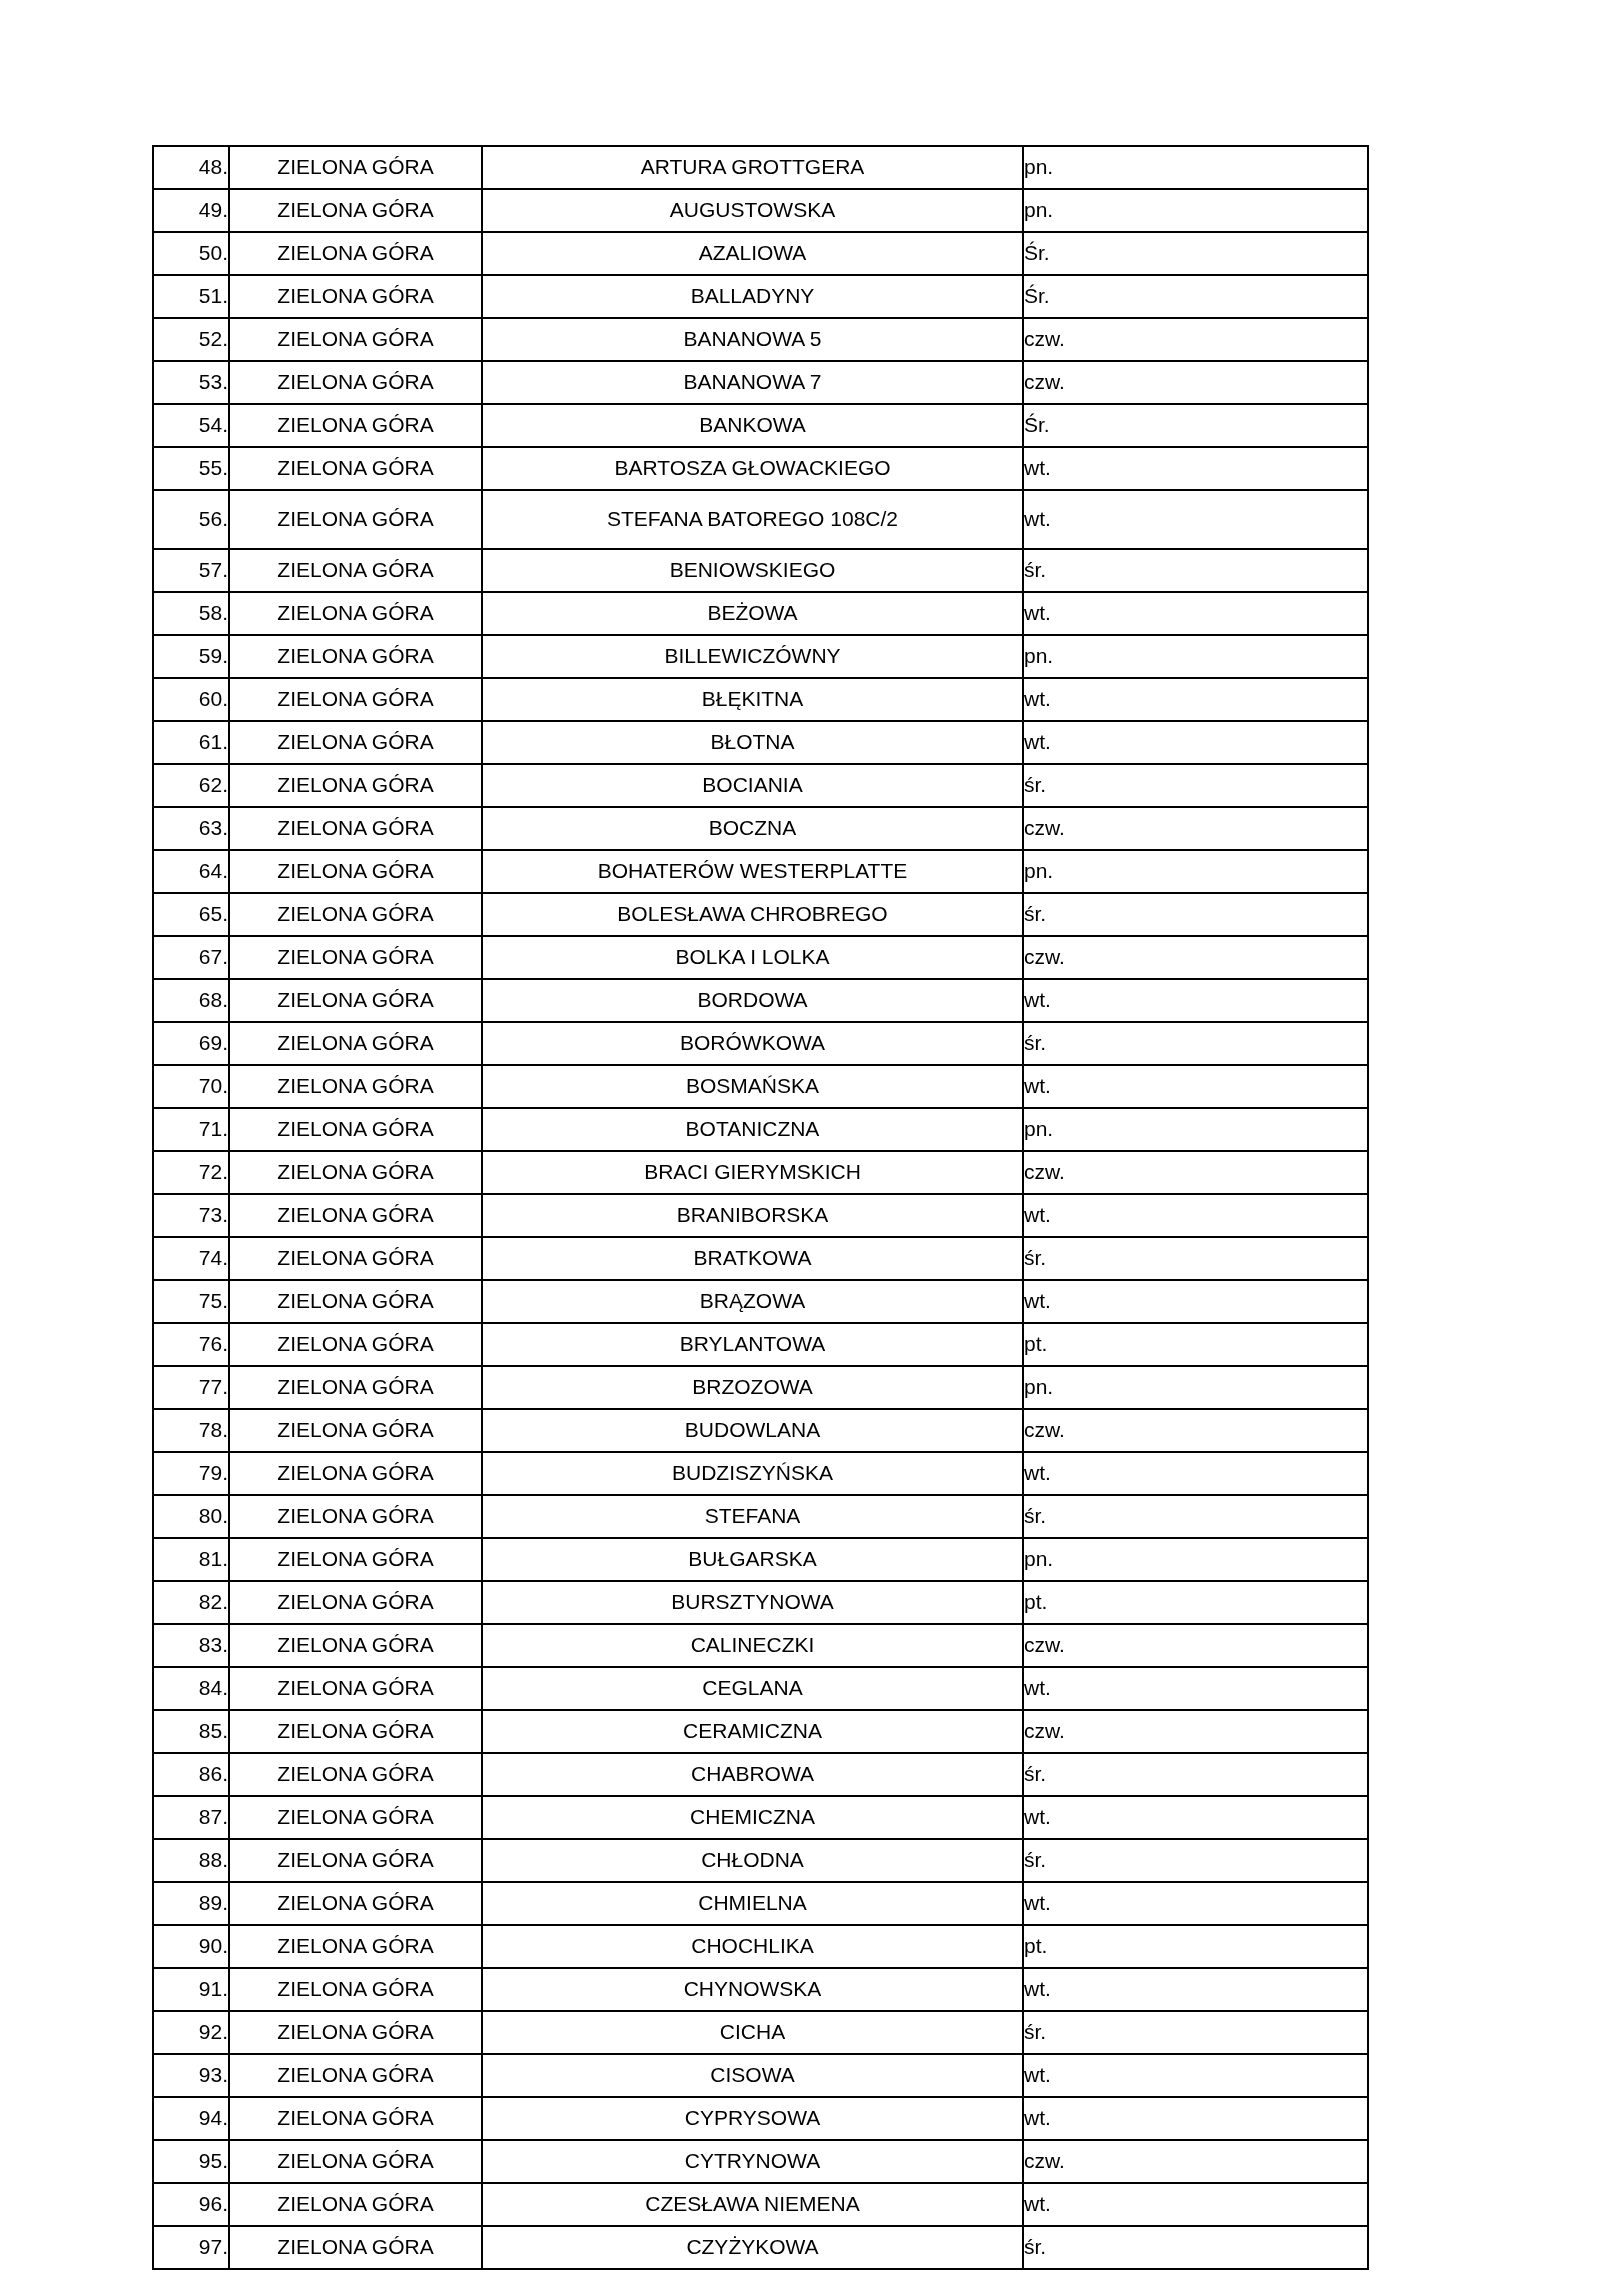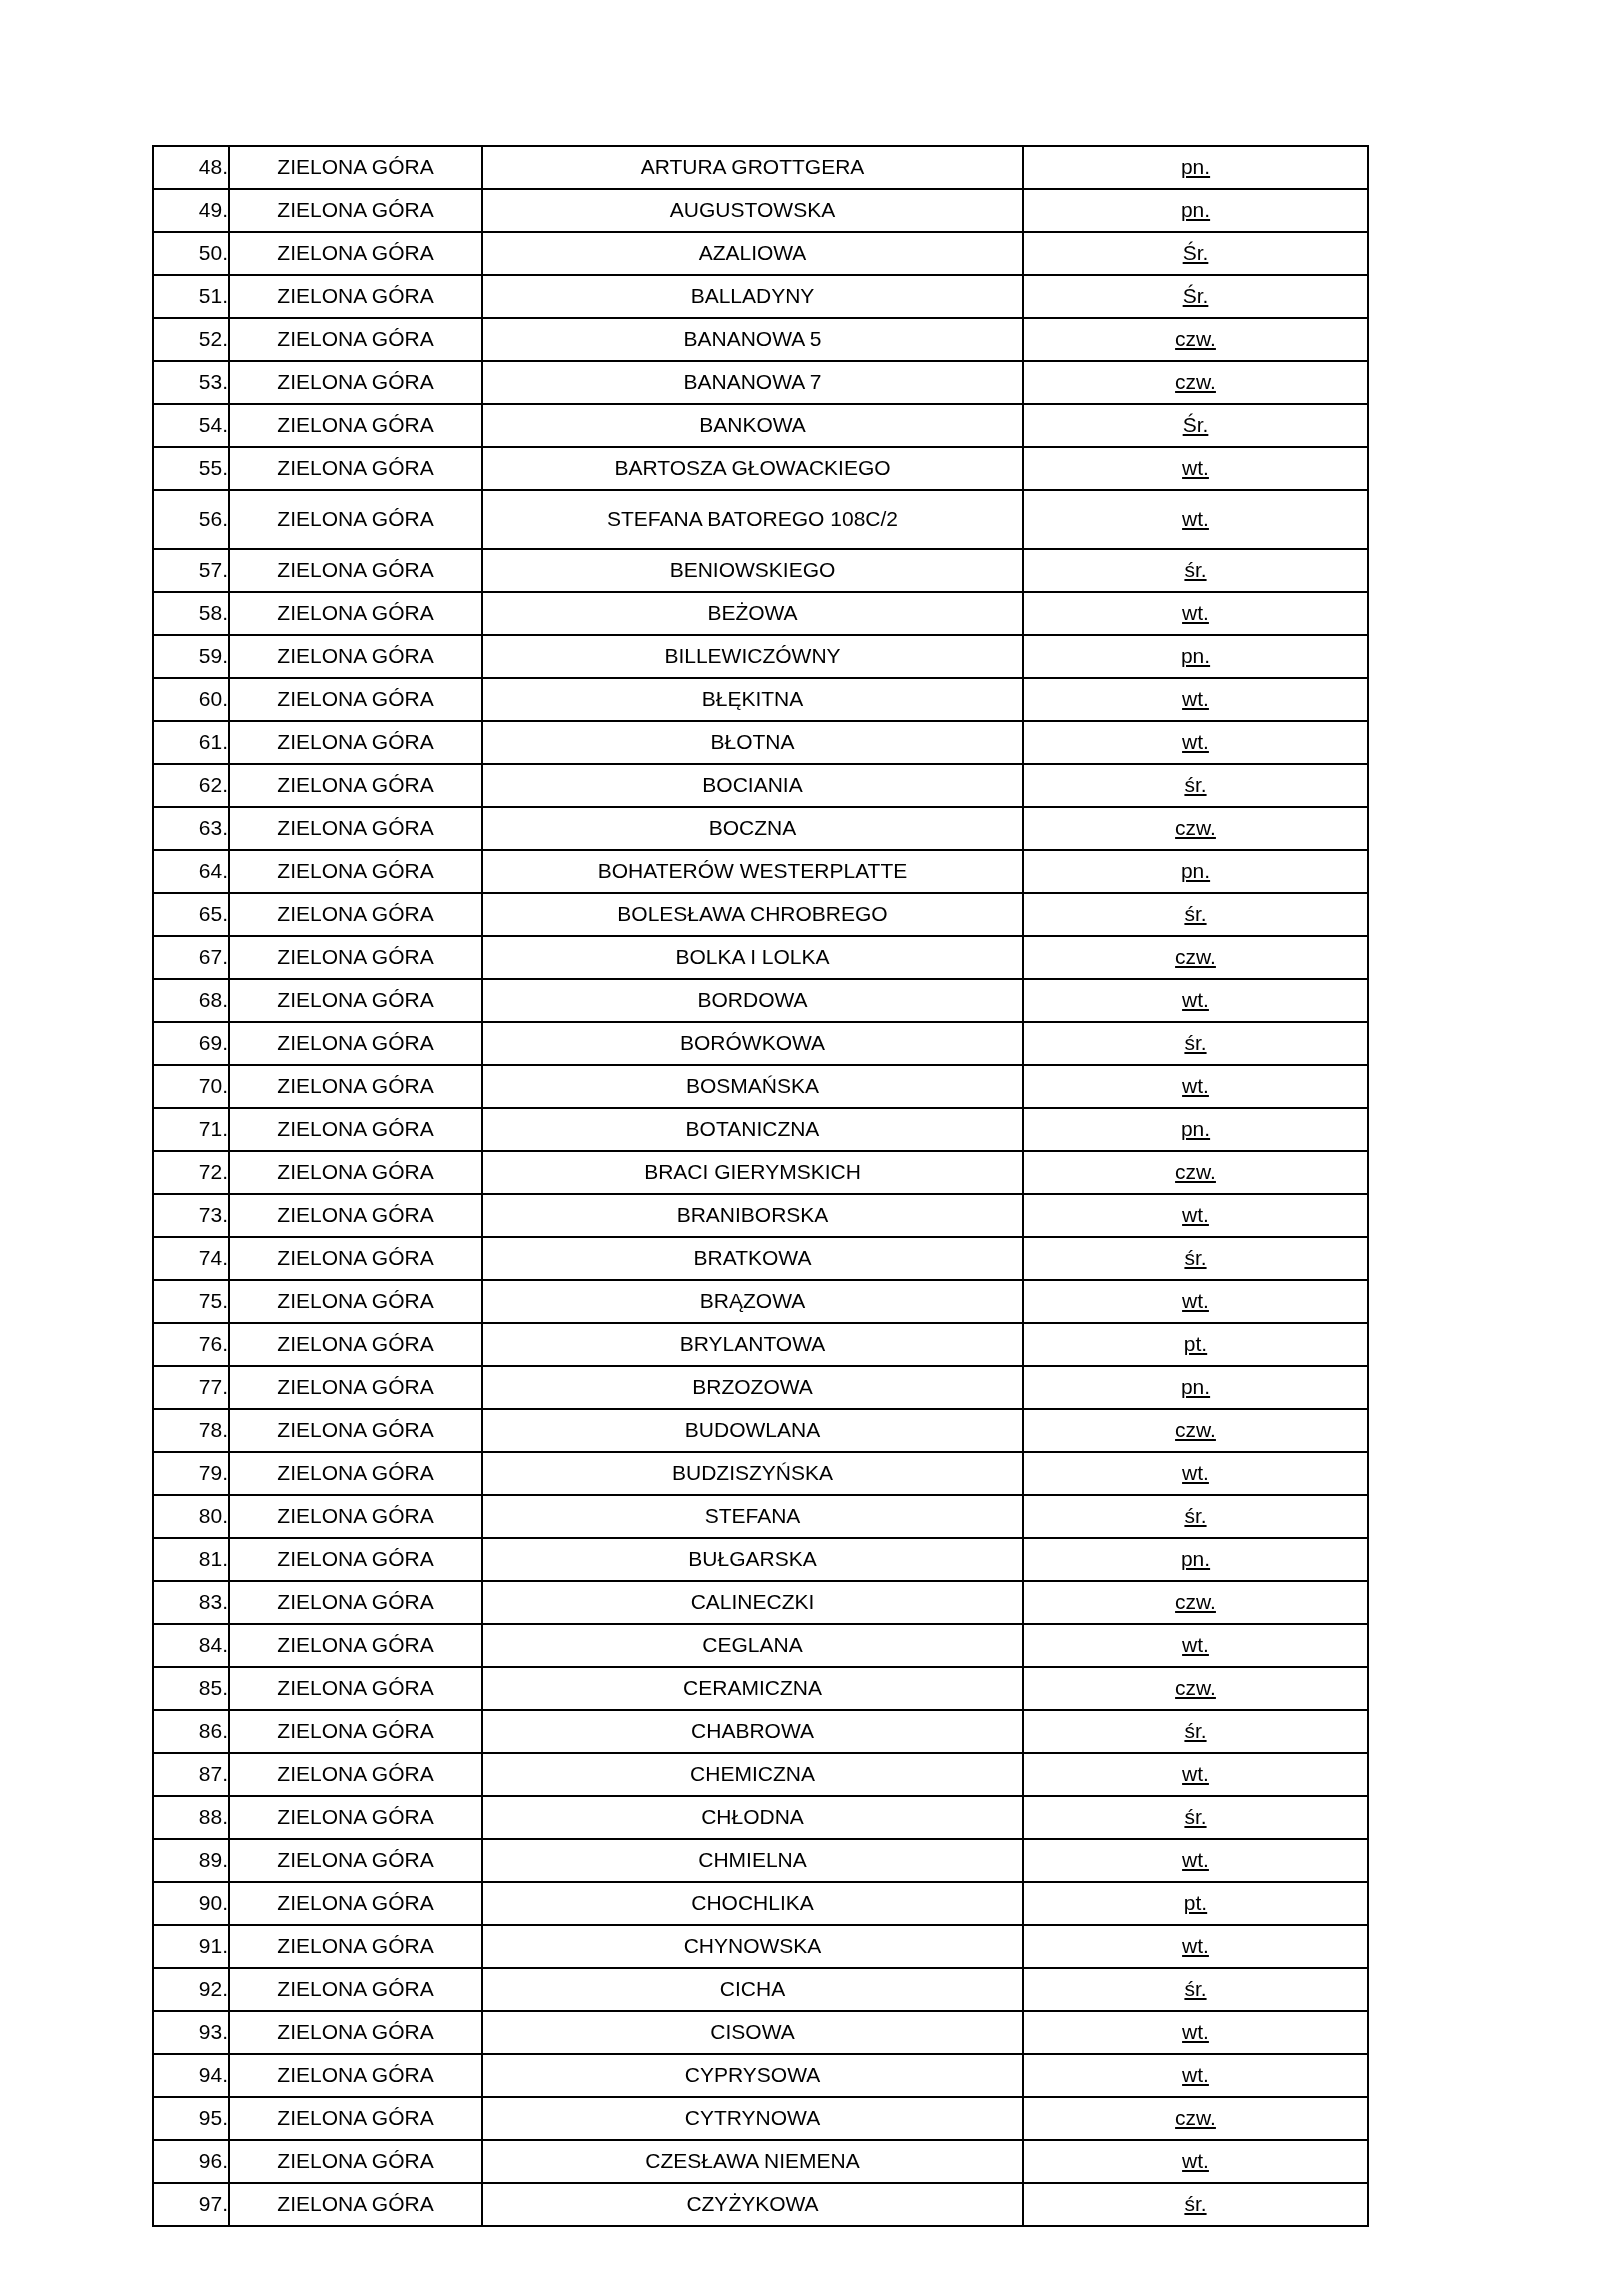--- a/index.html
+++ b/index.html
@@ -53,22 +53,21 @@
   }
   td.city {
     text-align: center;
     padding-left: 8.8px;
   }
   td.name {
     text-align: center;
     padding-left: 8.8px;
   }
   td.day {
-    text-align: center;
-    text-decoration: underline;
+    text-align: left;
   }
   tr.tall td {
     height: 55px;
     border-radius: 22px;
   }
 </style>
 </head>
 <body>
 
 <div class="page">
@@ -273,20 +272,26 @@
             <td class="name">STEFANA</td>
             <td class="day">śr.</td>
           </tr>
           <tr>
             <td class="num">81.</td>
             <td class="city">ZIELONA GÓRA</td>
             <td class="name">BUŁGARSKA</td>
             <td class="day">pn.</td>
           </tr>
           <tr>
+            <td class="num">82.</td>
+            <td class="city">ZIELONA GÓRA</td>
+            <td class="name">BURSZTYNOWA</td>
+            <td class="day">pt.</td>
+          </tr>
+          <tr>
             <td class="num">83.</td>
             <td class="city">ZIELONA GÓRA</td>
             <td class="name">CALINECZKI</td>
             <td class="day">czw.</td>
           </tr>
           <tr>
             <td class="num">84.</td>
             <td class="city">ZIELONA GÓRA</td>
             <td class="name">CEGLANA</td>
             <td class="day">wt.</td>

